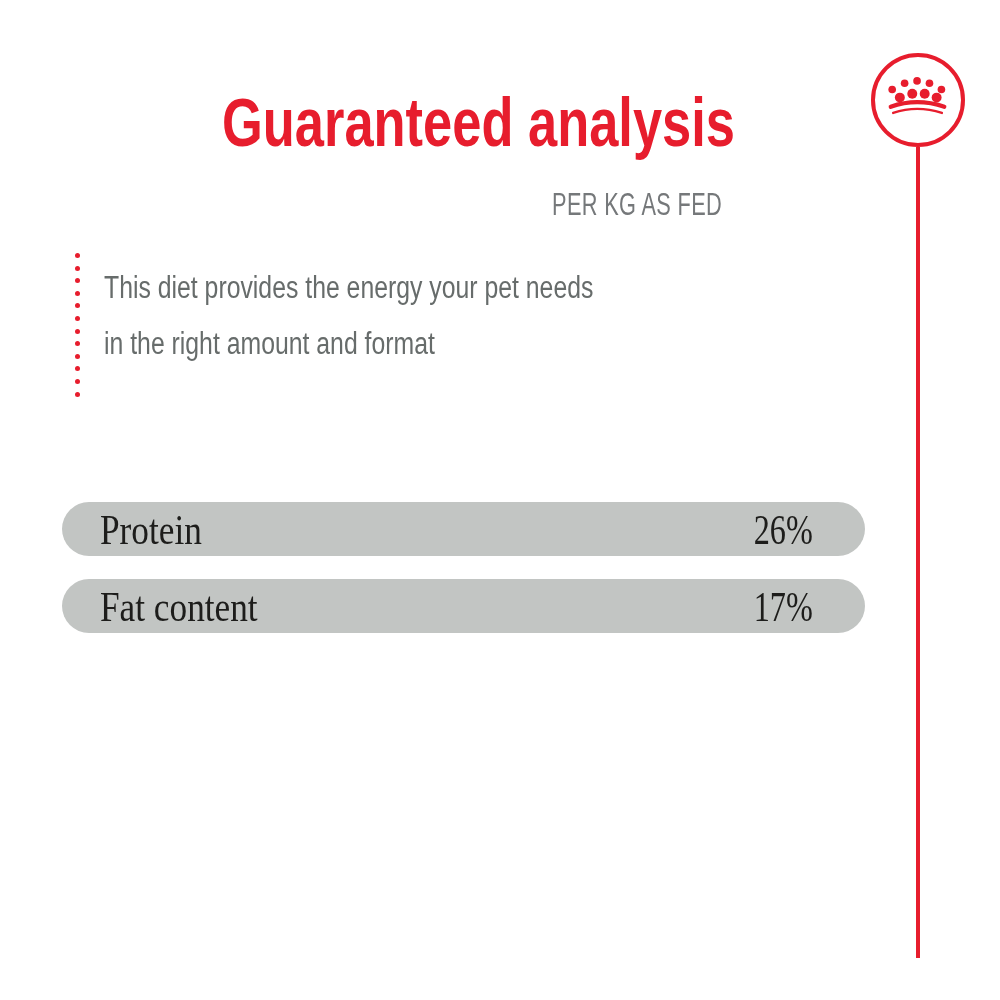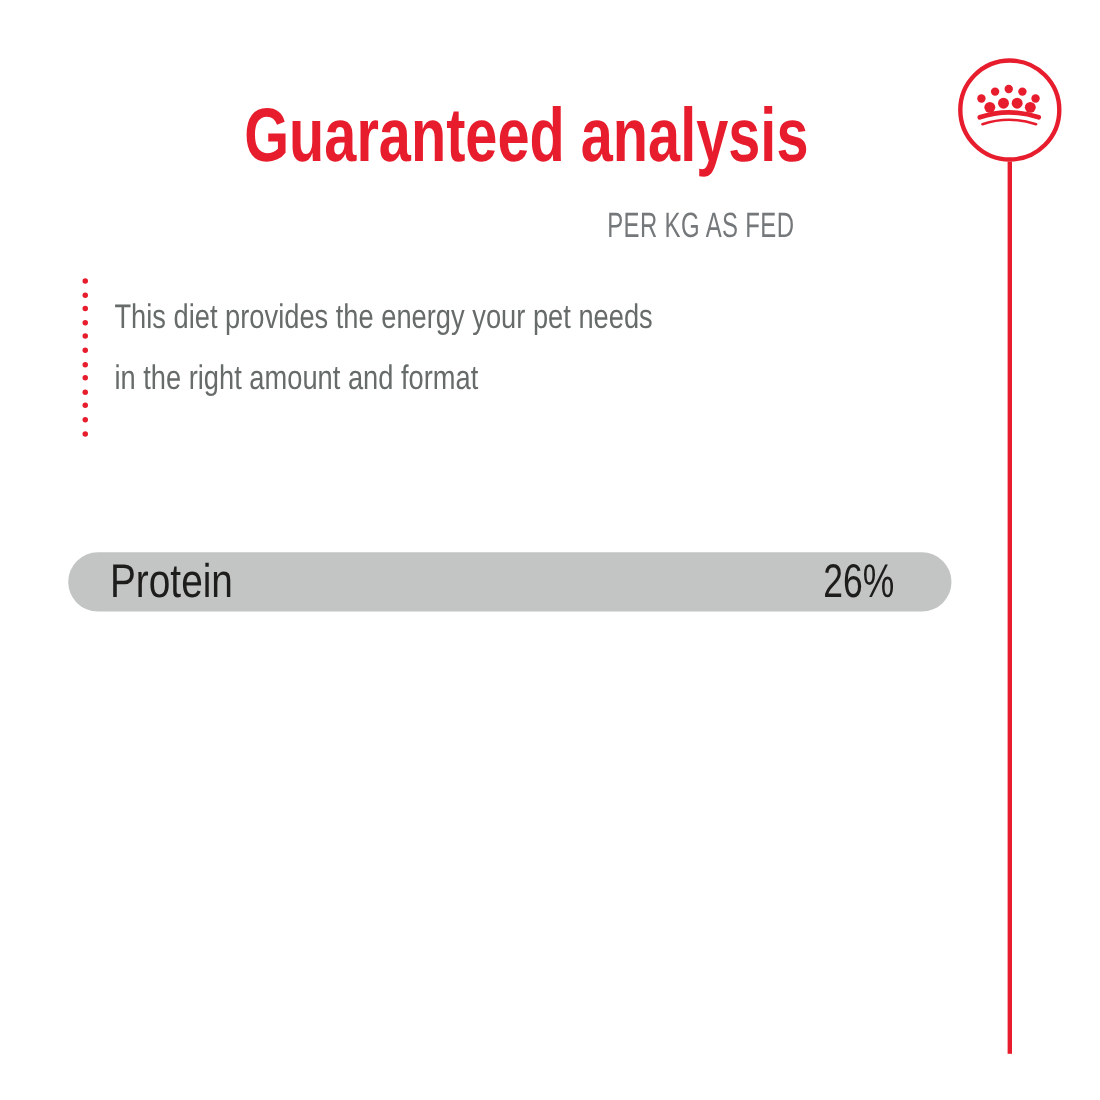--- a/index.html
+++ b/index.html
@@ -64,21 +64,21 @@
   }
   .intro span{
     display:inline-block;
     transform:scaleX(0.8);transform-origin:left center;
   }
   
   .bars{
     position:absolute;
     left:62px;top:502px;
     width:803px;
-    display:flex;flex-direction:column;gap:23px;
+    display:flex;flex-direction:column;gap:23px;font-family:Liberation Serif, serif;
   }
   .bar-row{
     height:54px;
     border-radius:27px;
     display:flex;align-items:center;justify-content:space-between;
     padding:0 52px 0 38px;
     box-sizing:border-box;
   }
   .bar-row.dark{background:var(--bar-dark);}
   .bar-row.light{background:var(--bar-light);}
@@ -141,15 +141,19 @@
   <div class="intro">
     <span>This diet provides the energy your pet needs</span><br>
     <span>in the right amount and format</span>
   </div>
 
   <div class="bars" id="analysis-rows">
       <div class="bar-row dark">
         <span class="bar-label">Protein</span>
         <span class="bar-value">26%</span>
       </div>
+      <div class="bar-row dark">
+        <span class="bar-label">Fat content</span>
+        <span class="bar-value">17%</span>
+      </div>
     </div>
 
 </div>
 
 </body></html>

